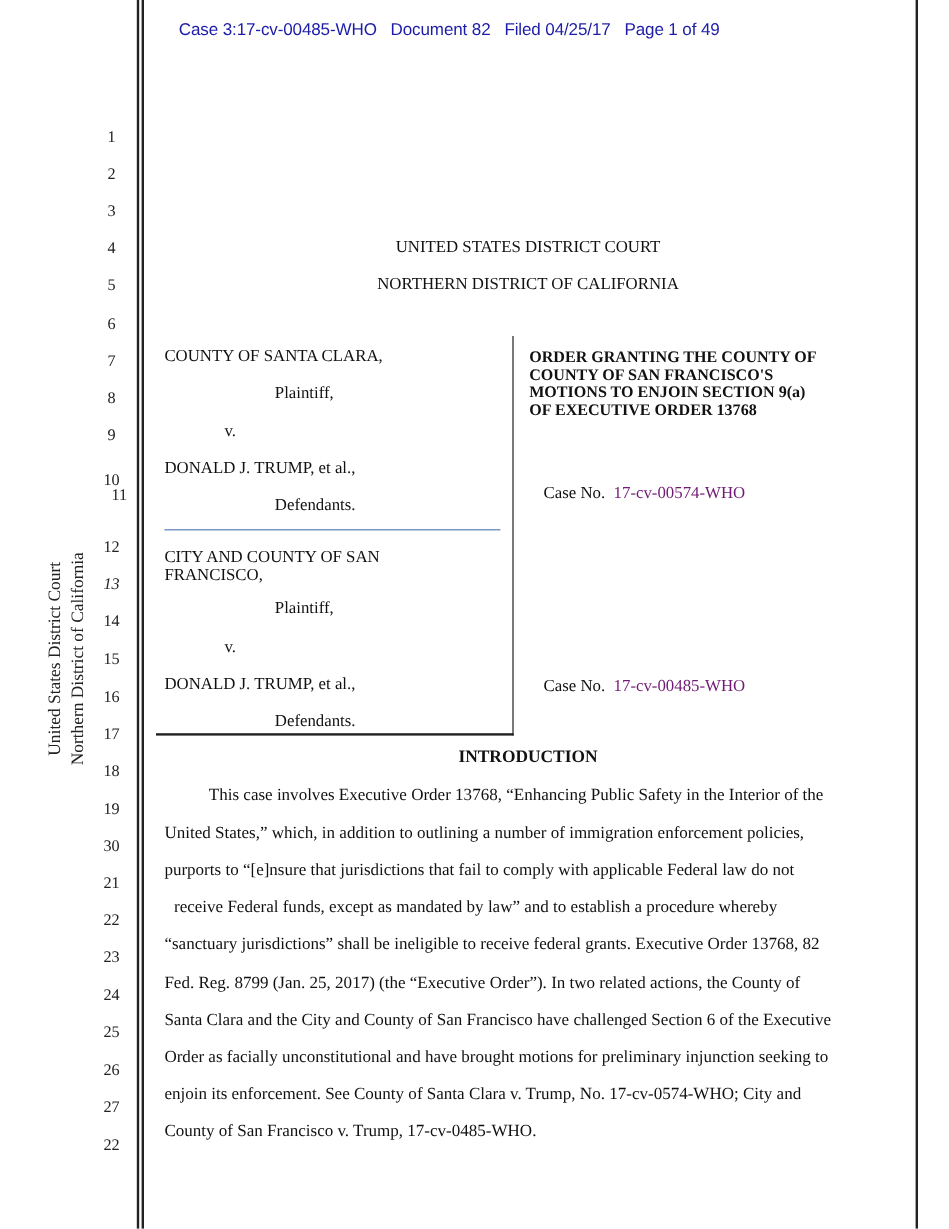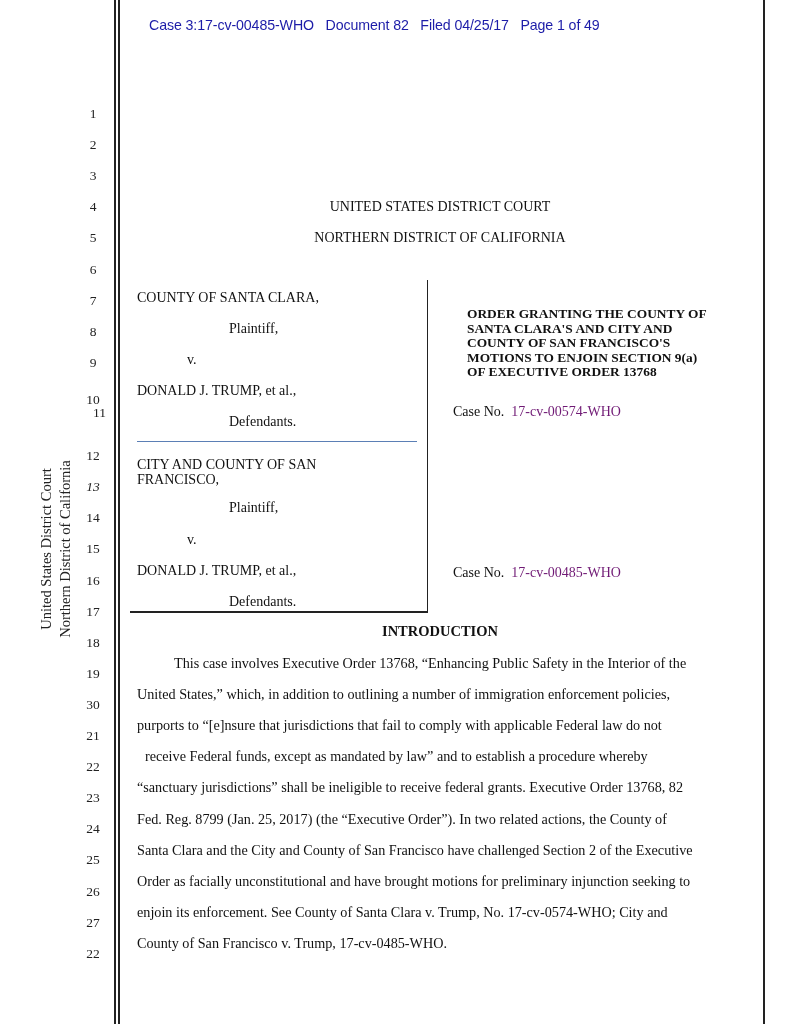--- a/index.html
+++ b/index.html
@@ -8,22 +8,22 @@
   .abs { position: absolute; }
   .vline { position: absolute; background: #222; width: 1.5px; }
   .header { position: absolute; left: 149px; top: 17px; font-family: "Liberation Sans", sans-serif;
             font-size: 14.2px; color: #1c1ca8; white-space: pre; letter-spacing: -0.1px; }
   .linenum { position: absolute; left: 80px; width: 26px; text-align: center; font-size: 13.5px; color: #222; }
   .side { position: absolute; left: 41px; top: 460px; width: 0; height: 220px; }
   .side-text { position: absolute; transform: rotate(-90deg); transform-origin: left top;
                white-space: nowrap; font-size: 14.5px; color: #222; line-height: 19px; }
   .court { position: absolute; left: 120px; width: 640px; text-align: center; font-size: 14px; }
   .caption { position: absolute; font-size: 14px; white-space: nowrap; }
-  .bold-title { position: absolute; left: 467px; top: 291px; font-weight: bold; font-size: 13.4px;
-                line-height: 14.6px; font-family: "Liberation Serif", serif; margin-top: 16px; }
+  .bold-title { position: absolute; left: 441px; top: 291px; font-weight: bold; font-size: 13.4px;
+                line-height: 14.6px; font-family: "Liberation Serif", serif; }
   .link { color: #701a75; }
   .intro-title { position: absolute; left: 120px; width: 640px; top: 623px; text-align: center;
                  font-weight: bold; font-size: 14.5px; }
   .para-line { position: absolute; left: 137px; font-size: 14.2px; white-space: nowrap; }
 </style>
 </head>
 <body>
 
 <div class="vline" style="left:114px;top:0;height:1024px;"></div>
 <div class="vline" style="left:118px;top:0;height:1024px;"></div>
@@ -86,21 +86,20 @@
   <div>CITY AND COUNTY OF SAN</div>
   <div>FRANCISCO,</div>
 </div>
 <div class="caption" style="left:229px;top:500px;">Plaintiff,</div>
 <div class="caption" style="left:187px;top:532px;">v.</div>
 <div class="caption" style="left:137px;top:563px;">DONALD J. TRUMP, et al.,</div>
 <div class="caption" style="left:229px;top:594px;">Defendants.</div>
 
 <div class="bold-title">
   <div>ORDER GRANTING THE COUNTY OF</div>
-  <div>SANTA CLARA'S AND CITY AND</div>
   <div>COUNTY OF SAN FRANCISCO'S</div>
   <div>MOTIONS TO ENJOIN SECTION 9(a)</div>
   <div>OF EXECUTIVE ORDER 13768</div>
 </div>
 
 <div class="caption" style="left:453px;top:404px;">
   <span>Case No.</span>&nbsp;
   <a class="link">17-cv-00574-WHO</a>
 </div>
 <div class="caption" style="left:453px;top:565px;">
@@ -109,17 +108,17 @@
 </div>
 
 <div class="intro-title">INTRODUCTION</div>
 <div id="intro">
     <div class="para-line" style="top: 655px; left: 174px; text-align: center;">This case involves Executive Order 13768, “Enhancing Public Safety in the Interior of the</div>
     <div class="para-line" style="top: 686.1px; left: 137px;">United States,” which, in addition to outlining a number of immigration enforcement policies,</div>
     <div class="para-line" style="top: 717.2px; left: 137px;">purports to “[e]nsure that jurisdictions that fail to comply with applicable Federal law do not</div>
     <div class="para-line" style="top: 748.3px; left: 145px;">receive Federal funds, except as mandated by law” and to establish a procedure whereby</div>
     <div class="para-line" style="top: 779.4px; left: 137px;">“sanctuary jurisdictions” shall be ineligible to receive federal grants.  Executive Order 13768, 82</div>
     <div class="para-line" style="top: 810.5px; left: 137px;">Fed. Reg. 8799 (Jan. 25, 2017) (the “Executive Order”).  In two related actions, the County of</div>
-    <div class="para-line" style="top: 841.6px; left: 137px;">Santa Clara and the City and County of San Francisco have challenged Section 2 of the Executive</div>
+    <div class="para-line" style="top: 841.6px; left: 137px;">Santa Clara and the City and County of San Francisco have challenged Section 6 of the Executive</div>
     <div class="para-line" style="top: 872.7px; left: 137px;">Order as facially unconstitutional and have brought motions for preliminary injunction seeking to</div>
     <div class="para-line" style="top: 903.8px; left: 137px;">enjoin its enforcement.  See County of Santa Clara v. Trump, No. 17-cv-0574-WHO; City and</div>
     <div class="para-line" style="top: 934.9px; left: 137px;">County of San Francisco v. Trump, 17-cv-0485-WHO.</div>
   </div>
 
 </body></html>

